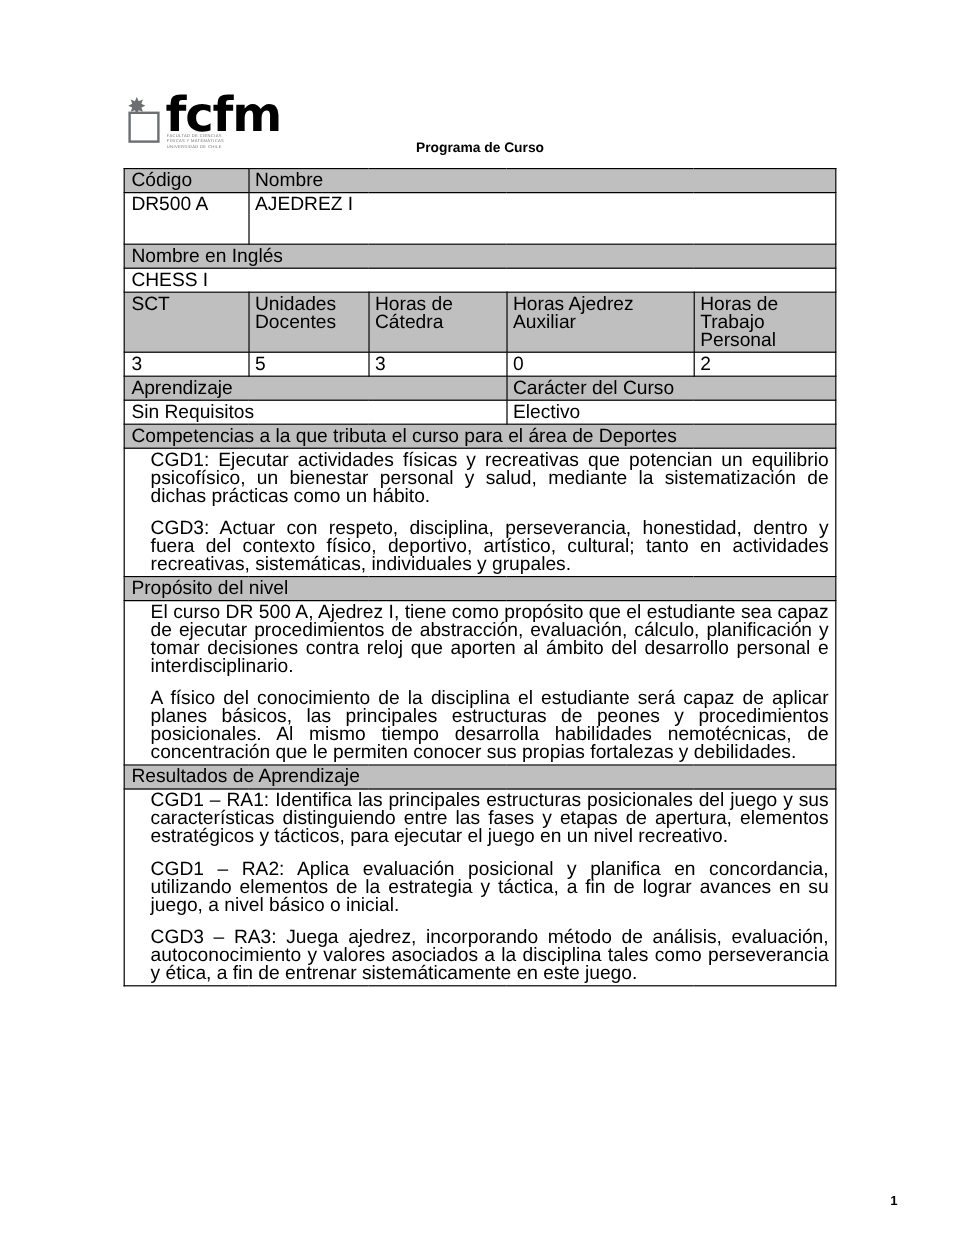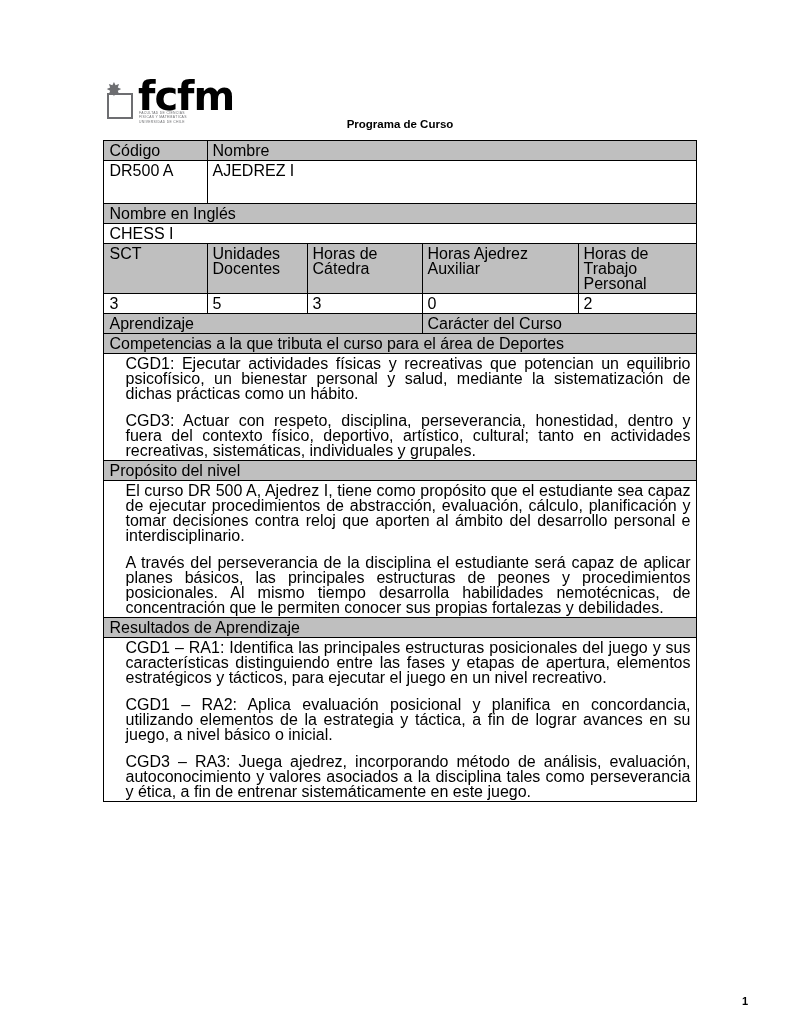--- a/index.html
+++ b/index.html
@@ -177,38 +177,42 @@
       <td class="ctr">5</td>
       <td class="ctr">3</td>
       <td class="ctr" colspan="2">0</td>
       <td class="ctr">2</td>
     </tr>
 
     <tr>
       <td class="gray ctr" colspan="4">Aprendizaje</td>
       <td class="gray ctr" colspan="3">Carácter del Curso</td>
     </tr>
+    <tr>
+      <td colspan="4">Sin Requisitos</td>
+      <td colspan="3">Electivo</td>
+    </tr>
 
     <tr>
       <td class="gray ctr" colspan="7">Competencias a la que tributa el curso para el área de Deportes</td>
     </tr>
     <tr>
       <td class="just" colspan="7">
         <p>CGD1: Ejecutar actividades físicas y recreativas que potencian un equilibrio psicofísico, un bienestar personal y salud, mediante la sistematización de dichas prácticas como un hábito.</p>
         <p>CGD3: Actuar con respeto, disciplina, perseverancia, honestidad, dentro y fuera del contexto físico, deportivo, artístico, cultural; tanto en actividades recreativas, sistemáticas, individuales y grupales.</p>
       </td>
     </tr>
 
     <tr>
       <td class="gray ctr" colspan="7">Propósito del nivel</td>
     </tr>
     <tr>
       <td class="just" colspan="7">
         <p>El curso DR 500 A, Ajedrez I, tiene como propósito que el estudiante sea capaz de ejecutar procedimientos de abstracción, evaluación, cálculo, planificación y tomar decisiones contra reloj que aporten al ámbito del desarrollo personal e interdisciplinario.</p>
-        <p>A través del perseverancia de la disciplina el estudiante será capaz de aplicar planes básicos, las principales estructuras de peones y procedimientos posicionales. Al mismo tiempo desarrolla habilidades nemotécnicas, de concentración que le permiten conocer sus propias fortalezas y debilidades.</p>
+        <p>A físico del conocimiento de la disciplina el estudiante será capaz de aplicar planes básicos, las principales estructuras de peones y procedimientos posicionales. Al mismo tiempo desarrolla habilidades nemotécnicas, de concentración que le permiten conocer sus propias fortalezas y debilidades.</p>
       </td>
     </tr>
 
     <tr>
       <td class="gray ctr" colspan="7">Resultados de Aprendizaje</td>
     </tr>
     <tr>
       <td class="just" colspan="7">
         <p>CGD1 – RA1: Identifica las principales estructuras posicionales del juego y sus características distinguiendo entre las fases y etapas de apertura, elementos estratégicos y tácticos, para ejecutar el juego en un nivel recreativo.</p>
         <p>CGD1 – RA2: Aplica evaluación posicional y planifica en concordancia, utilizando elementos de la estrategia y táctica, a fin de lograr avances en su juego, a nivel básico o inicial.</p>

